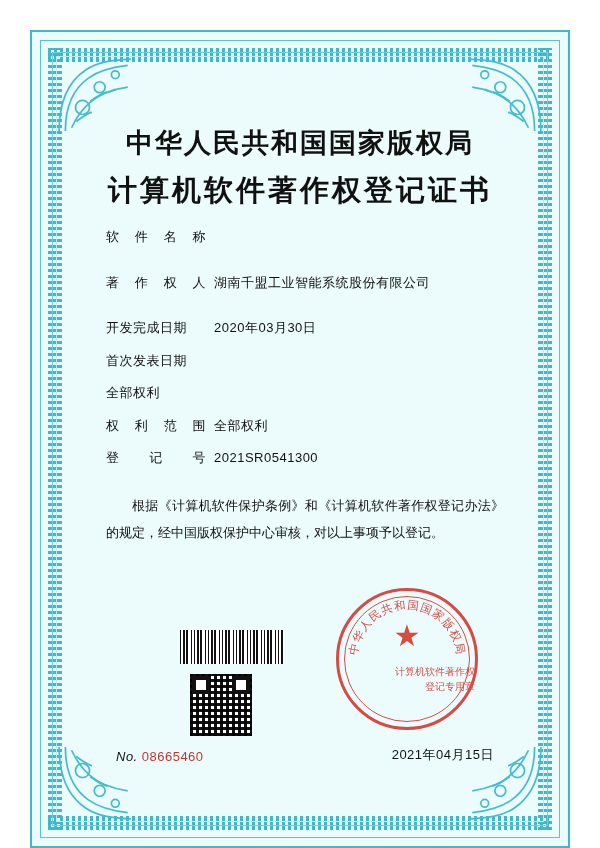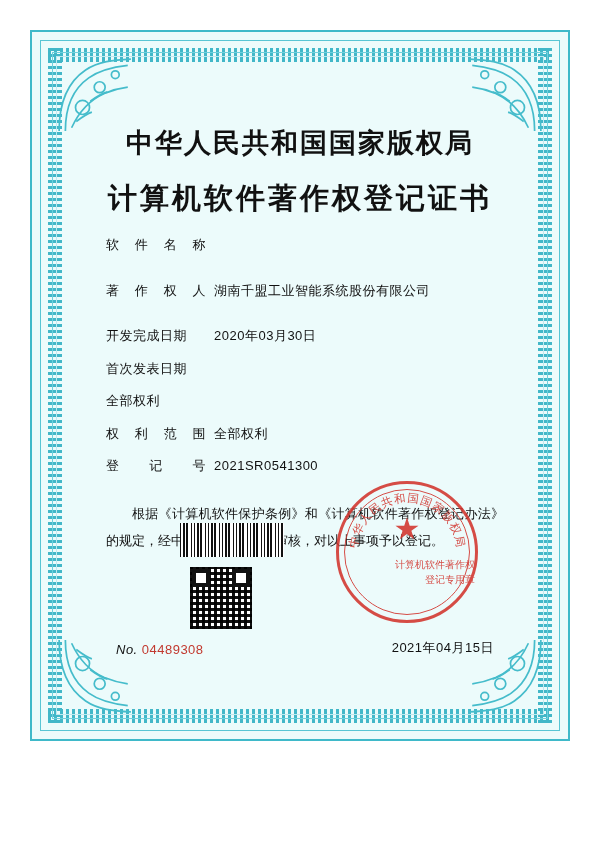--- a/index.html
+++ b/index.html
@@ -12,21 +12,21 @@
     height: 848px;
     font-family: "Liberation Sans", sans-serif;
     overflow: hidden;
   }
 
   .certificate {
     position: absolute;
     left: 30px;
     top: 30px;
     width: 540px;
-    height: 711px;
+    height: 818px;
     background: #ecfbfb;
     box-sizing: border-box;
   }
 
   
   .border-outer {
     position: absolute;
     inset: 0;
     border: 2px solid #3fb9c9;
     box-sizing: border-box;
@@ -96,21 +96,21 @@
     color: #111;
     margin-top: 55px;
   }
   .title-sub {
     text-align: center;
     font-family: "Liberation Serif", serif;
     font-size: 29px;
     font-weight: bold;
     letter-spacing: 3px;
     color: #111;
-    margin-top: 18px;
+    margin-top: 10px;
   }
   .cert-no {
     text-align: right;
     font-size: 11px;
     color: #111;
     margin-top: 22px;
     padding-right: 18px;
     letter-spacing: 0.5px;
   }
   .cert-no .label { margin-right: 6px; }
@@ -403,19 +403,19 @@
       </div>
       <div class="star">★</div>
       <div class="seal-lines">
         <div>计算机软件著作权</div>
         <div>登记专用章</div>
       </div>
     </div>
 
     <div class="footer">
       <div class="serial">
-        <span class="prefix">No.</span><span>04489308</span>
+        <span class="prefix">No.</span><span>08665460</span>
       </div>
       <div class="issue-date">2021年04月15日</div>
     </div>
 
   </div>
 </div>
 
 </body></html>

